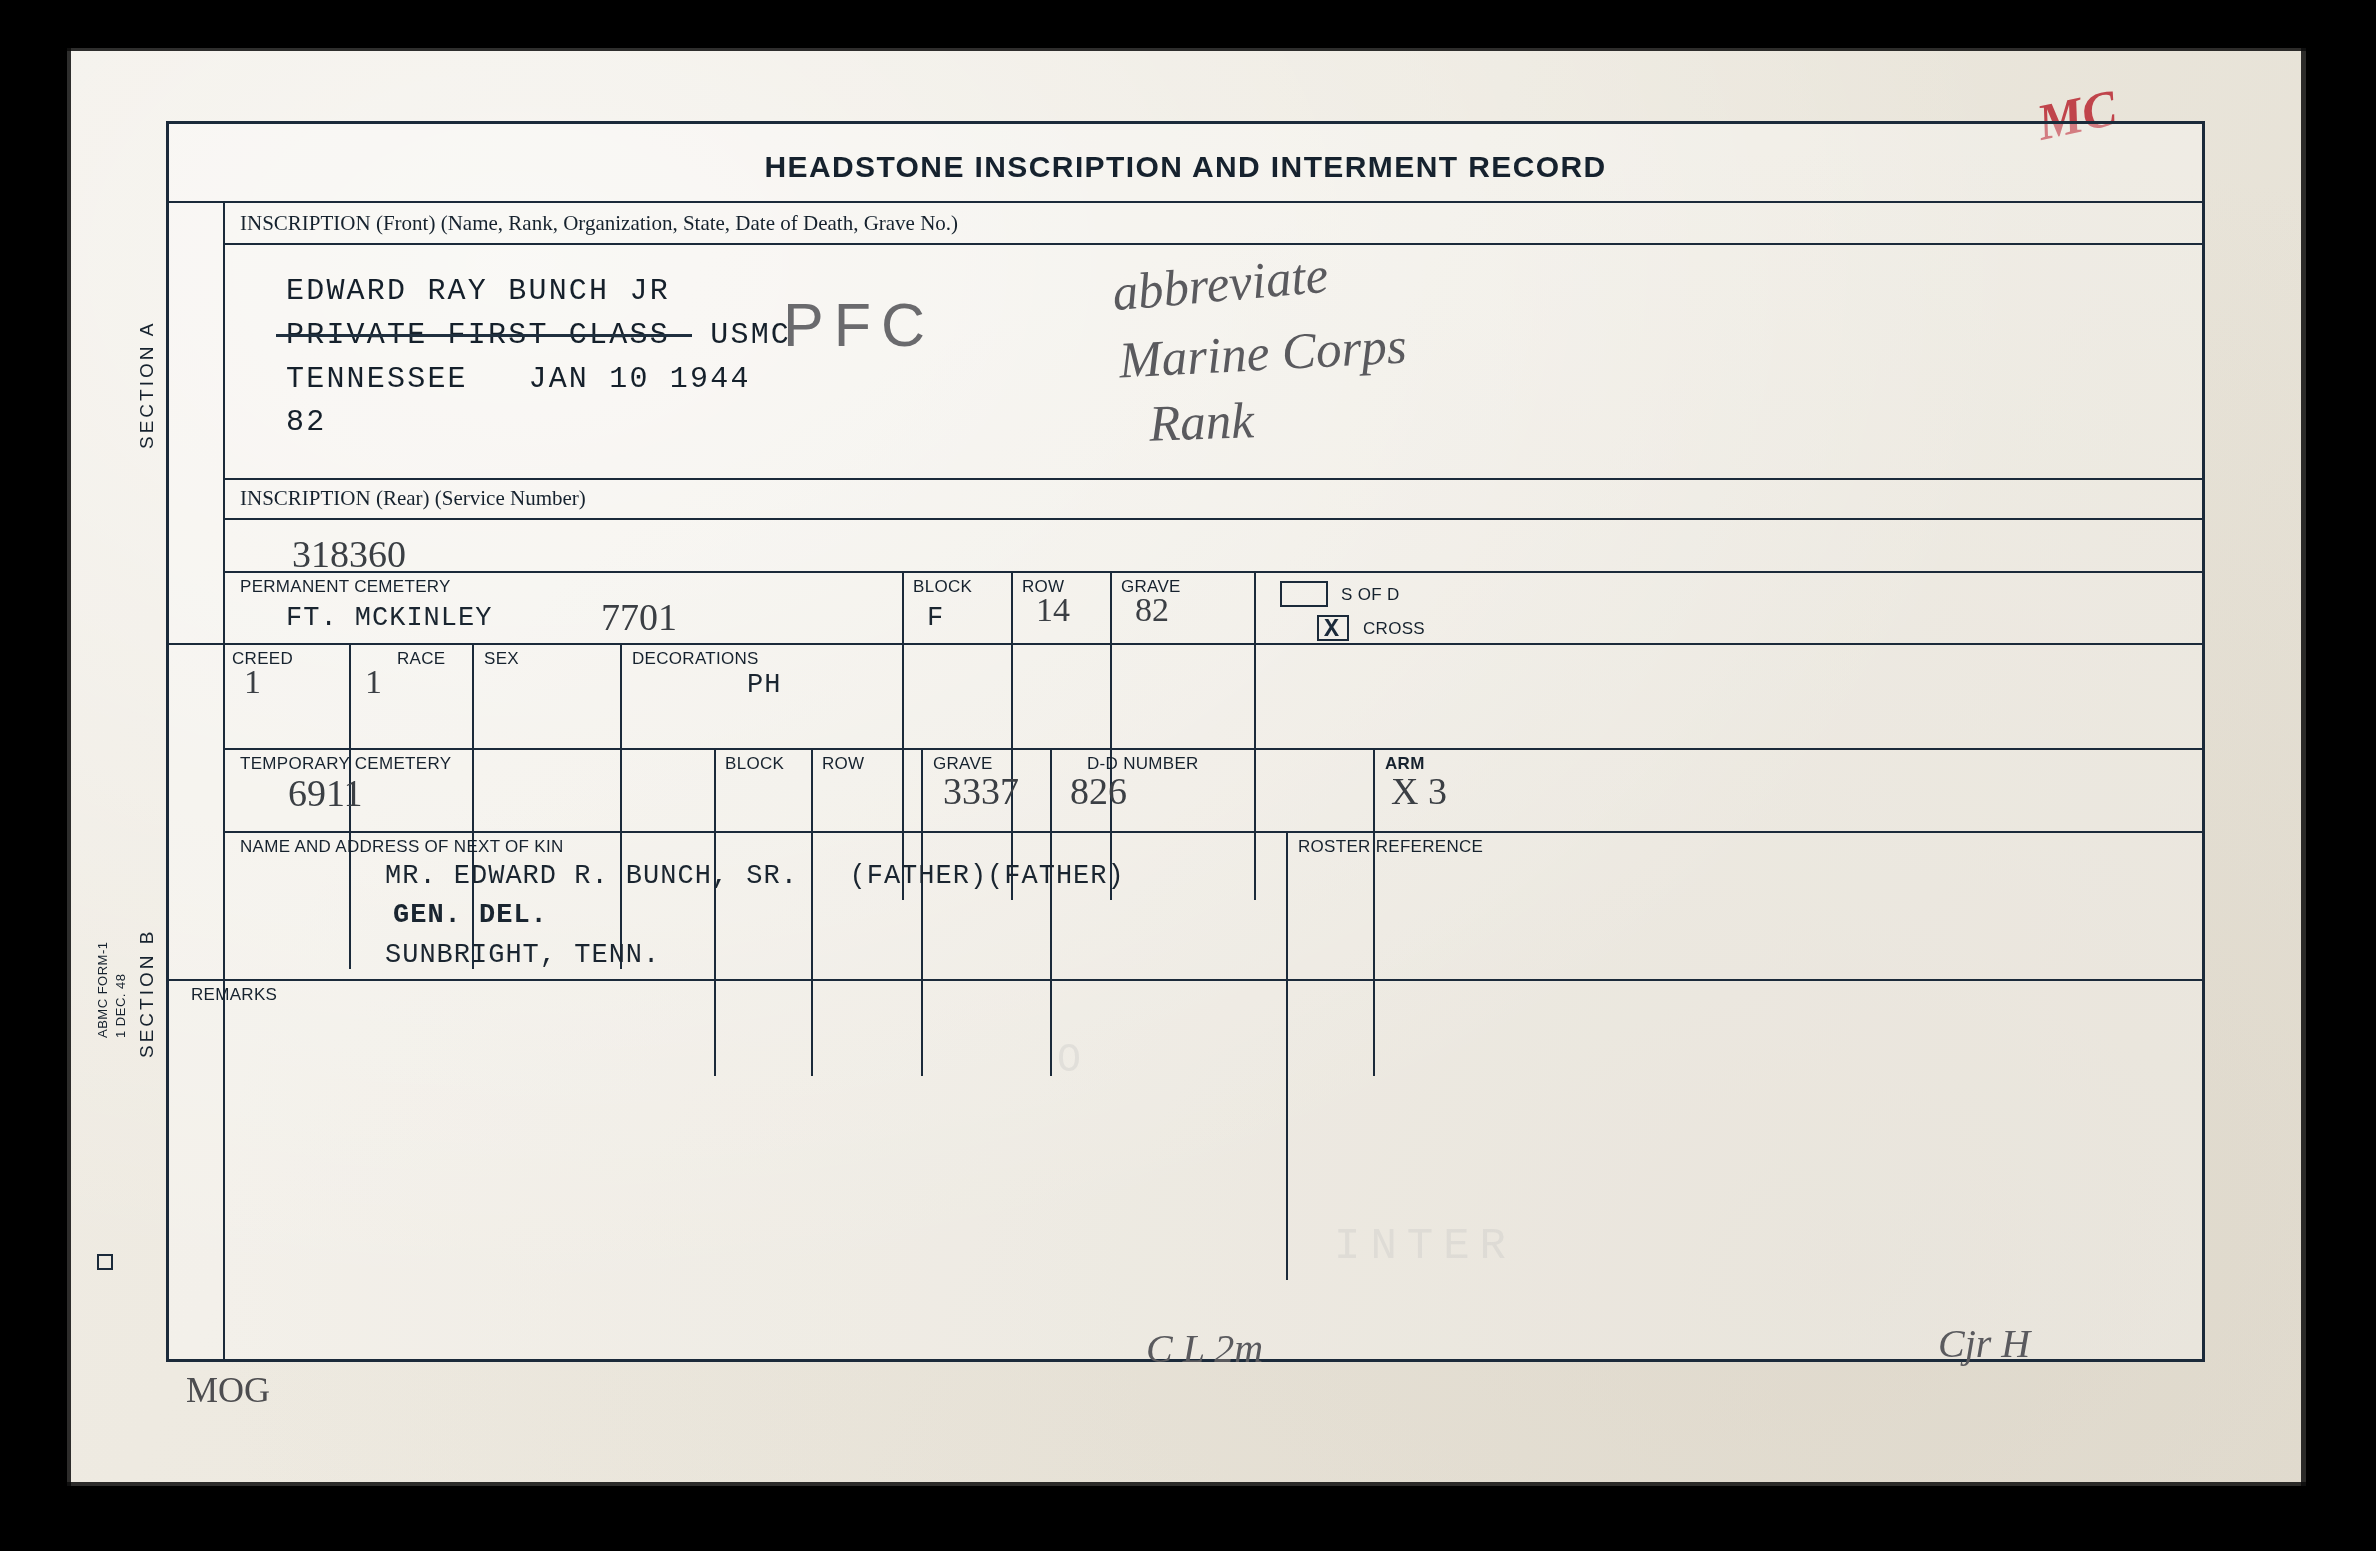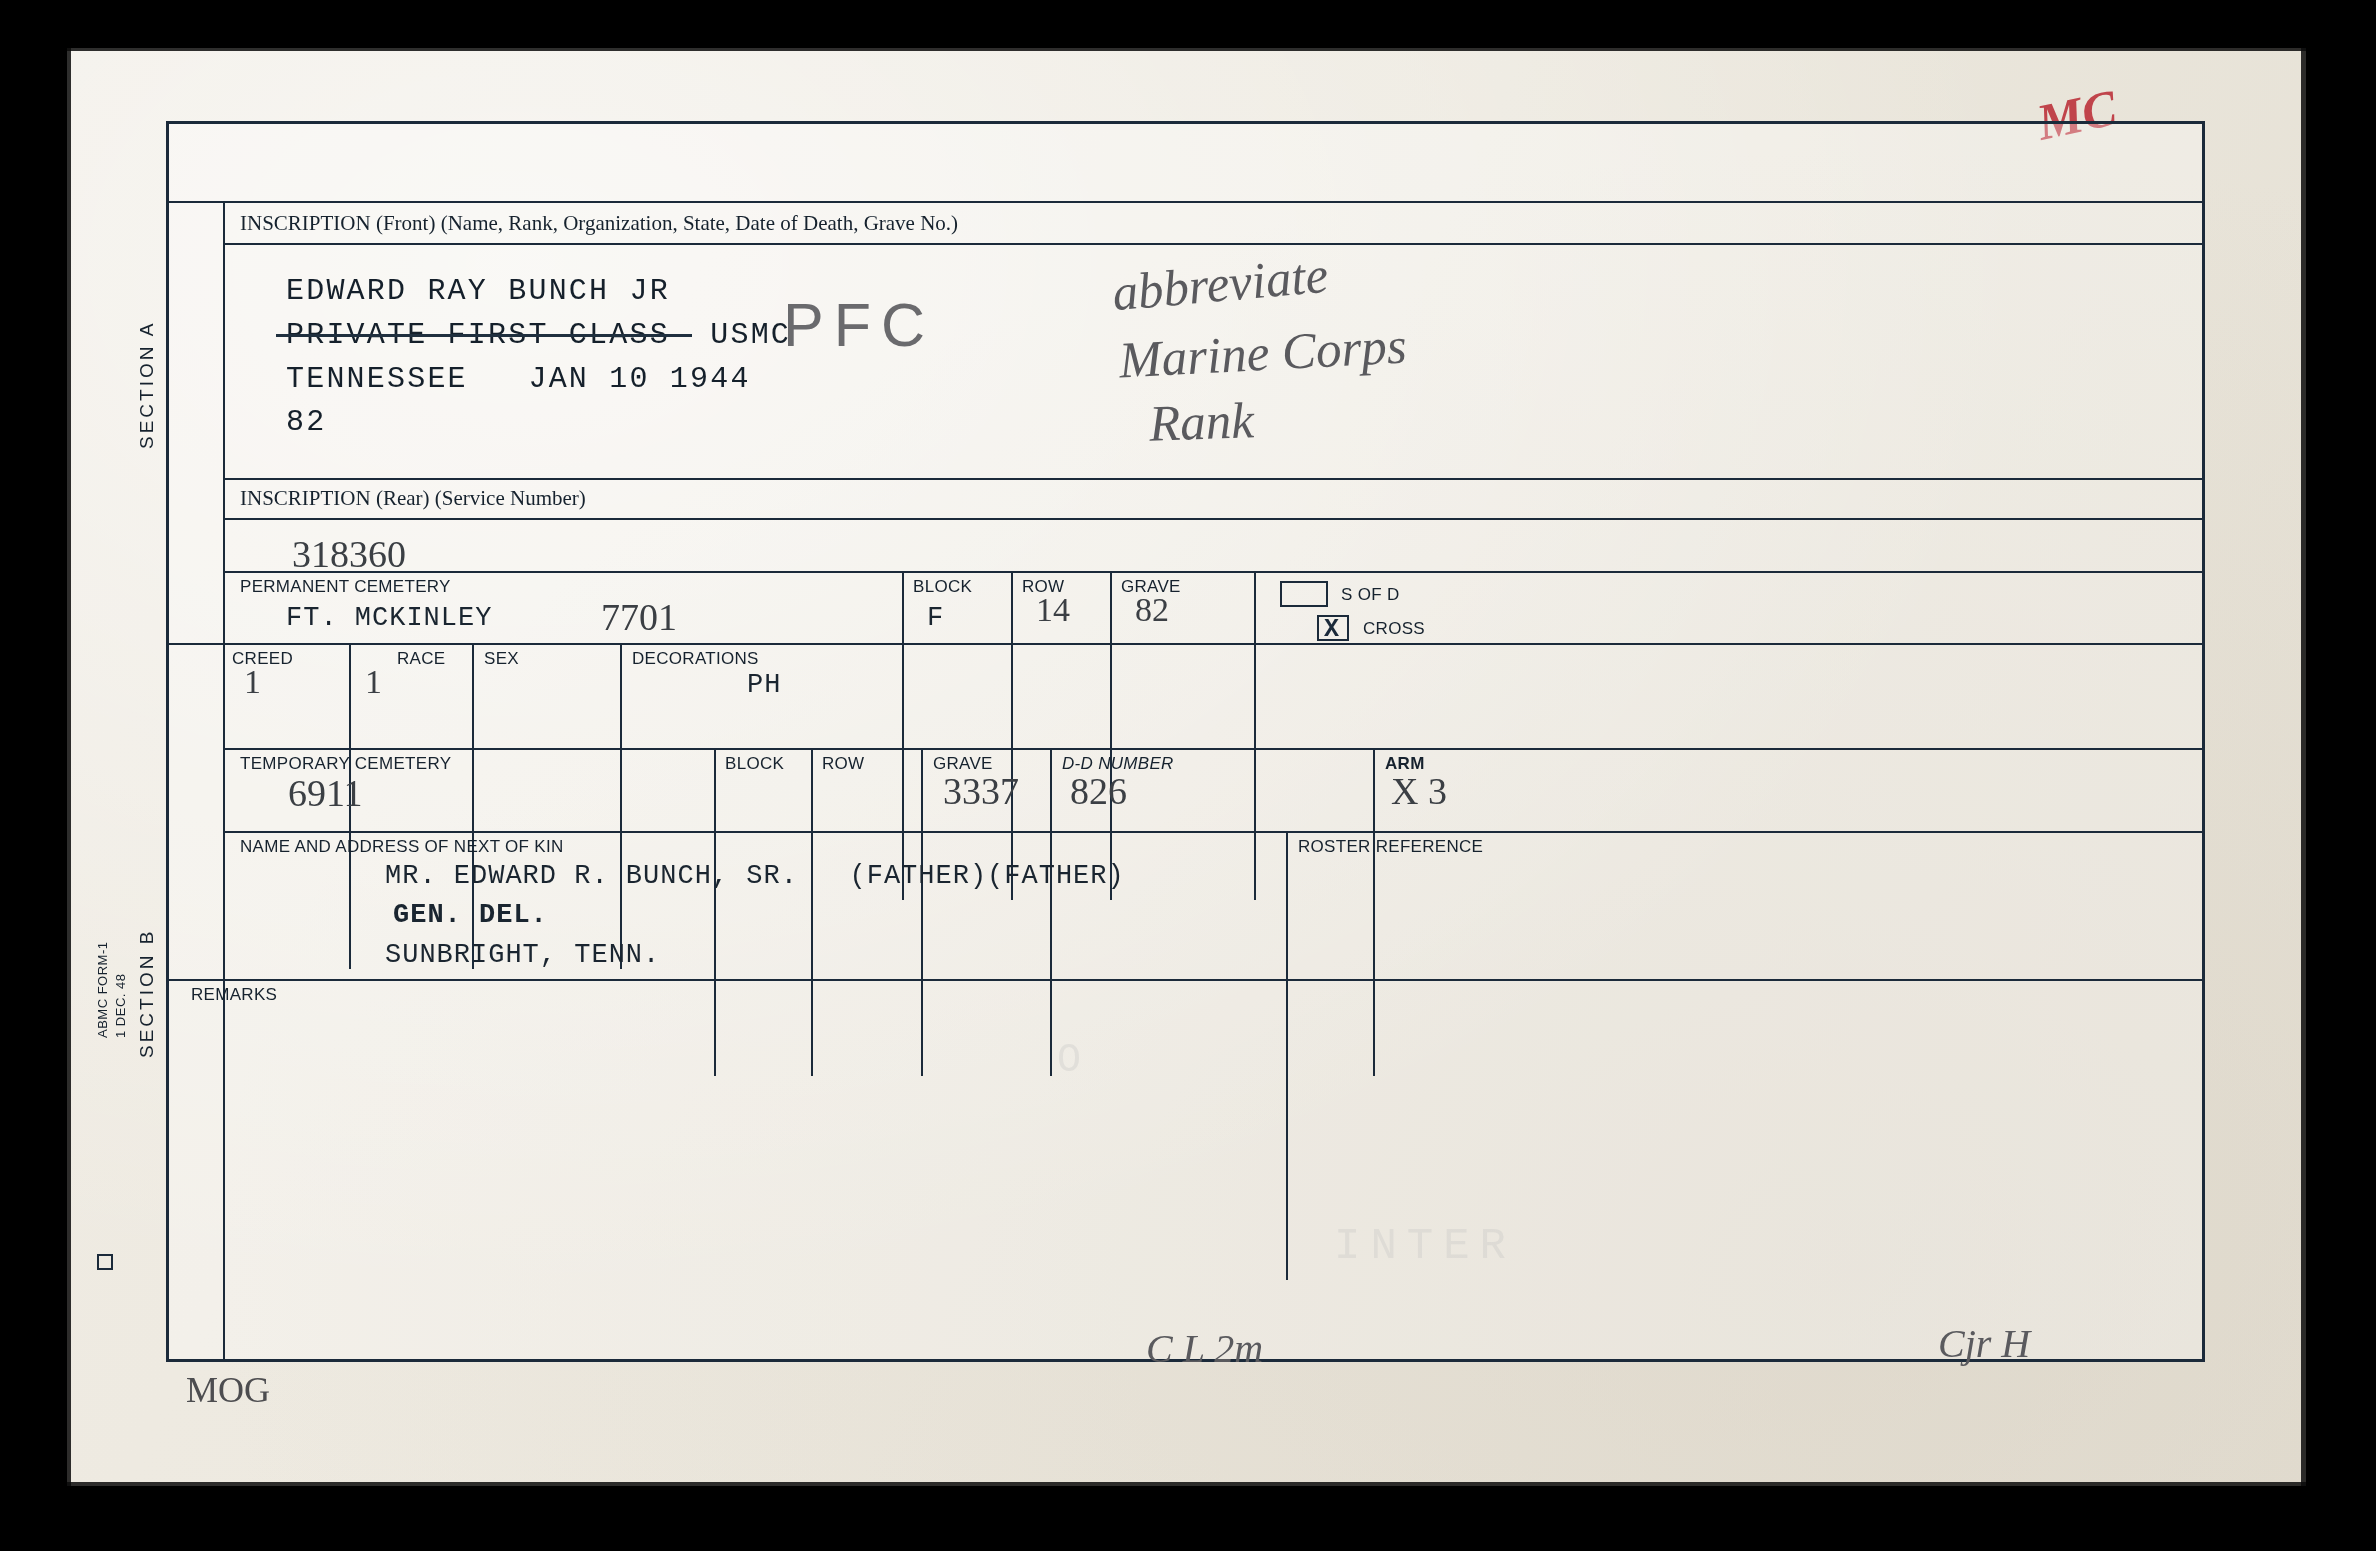--- a/index.html
+++ b/index.html
@@ -208,20 +208,21 @@
   <div class="redmark" style="left:1970px;top:38px;font-size:51px;transform:rotate(-12deg);font-weight:bold;">MC</div>
 
   <div class="vert" style="left:69px;top:401px;">SECTION A</div>
   <div class="vert" style="left:69px;top:1010px;">SECTION B</div>
   <div class="vert-small" style="left:28px;top:990px;">ABMC FORM-1</div>
   <div class="vert-small" style="left:46px;top:990px;">1 DEC. 48</div>
   <div class="cbox" style="left:30px;top:1206px;width:16px;height:16px;"></div>
 
   <div id="frame">
 
+    <div class="ftitle" style="top:26px;">HEADSTONE INSCRIPTION AND INTERMENT RECORD</div>
     <div class="hline" style="top:77px;"></div>
 
     <div class="vline" style="left:54px;top:77px;bottom:0;"></div>
 
     <div class="flabel-serif" style="left:71px;top:87px;">INSCRIPTION (Front) (Name, Rank, Organization, State, Date of Death, Grave No.)</div>
     <div class="hline" style="top:119px;left:54px;"></div>
 
     <div class="tw" style="left:117px;top:150px;">EDWARD RAY BUNCH JR</div>
     <div class="tw" style="left:117px;top:194px;">PRIVATE FIRST CLASS  USMC</div>
     <div class="strike" style="left:107px;top:210px;width:416px;"></div>
@@ -291,21 +292,21 @@
 
     <div class="vline" style="left:642px;top:624px;bottom:283px;"></div>
     <div class="flabel" style="left:653px;top:630px;">ROW</div>
     <div class="tw-sm" style="left:657px;top:651px;"></div>
 
     <div class="vline" style="left:752px;top:624px;bottom:283px;"></div>
     <div class="flabel" style="left:764px;top:630px;">GRAVE</div>
     <div class="pencil-num" style="left:774px;top:645px;">3337</div>
 
     <div class="vline" style="left:881px;top:624px;bottom:283px;"></div>
-    <div class="flabel" style="left:893px;top:630px;font-style:italic;">D-D NUMBER</div>
+    <div class="flabel" style="left:918px;top:630px;">D-D NUMBER</div>
     <div class="pencil-num" style="left:901px;top:645px;">826</div>
 
     <div class="vline" style="left:1204px;top:624px;bottom:283px;"></div>
     <div class="flabel" style="left:1216px;top:630px;font-weight:bold;">ARM</div>
     <div class="pencil-num" style="left:1222px;top:645px;">X 3</div>
 
     <div class="hline" style="top:707px;left:54px;"></div>
     <div class="flabel" style="left:71px;top:713px;">NAME AND ADDRESS OF NEXT OF KIN</div>
     <div class="tw-sm" style="left:216px;top:737px;">MR. EDWARD R. BUNCH, SR.   (FATHER)(FATHER)</div>
     <div class="tw-sm" style="left:224px;top:776px;font-weight:bold;">GEN. DEL.</div>

